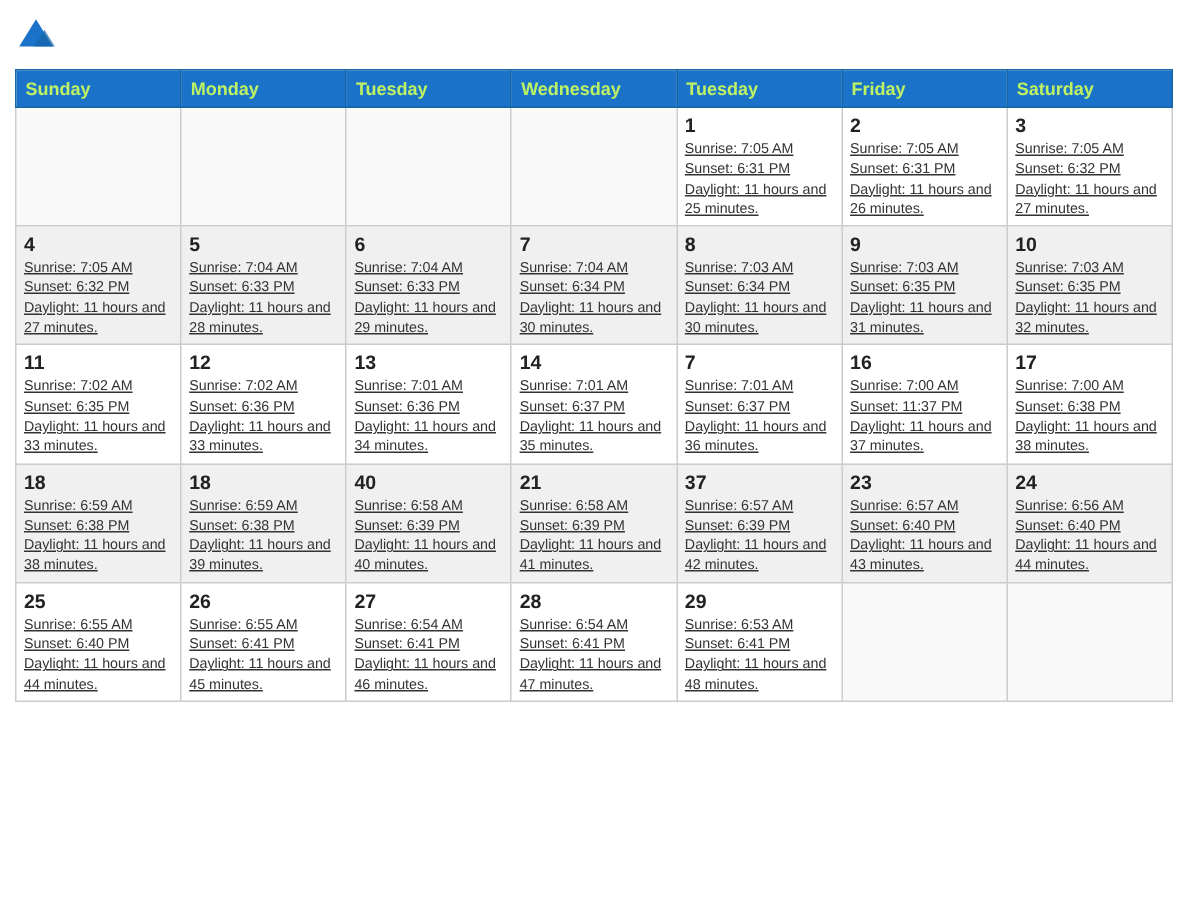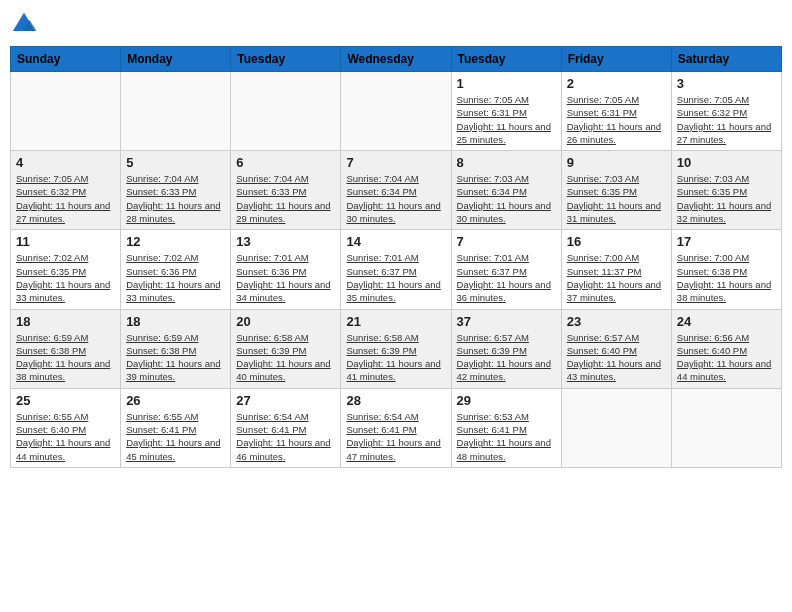--- a/index.html
+++ b/index.html
@@ -58,21 +58,21 @@
       font-size: 14px;
       color: #444;
     }
     .calendar {
       width: 100%;
       border-collapse: collapse;
       font-size: 10px;
     }
     .calendar th {
       background: #1a73c9;
-      color: #000000;
+      color: #bef264;
       text-align: left;
       padding: 5px 6px;
       font-size: 12px;
       font-weight: bold;
       border: 1px solid #1565a8;
     }
     .calendar td {
       vertical-align: top;
       border: 1px solid #ccc;
       padding: 4px 5px;
@@ -254,21 +254,21 @@
 Sunset: 6:38 PM
 Daylight: 11 hours and 38 minutes.</div>
           </td>
           <td>
             <span class="day-number">18</span>
             <div class="day-info">Sunrise: 6:59 AM
 Sunset: 6:38 PM
 Daylight: 11 hours and 39 minutes.</div>
           </td>
           <td>
-            <span class="day-number">20</span>
+            <span class="day-number">40</span>
             <div class="day-info">Sunrise: 6:58 AM
 Sunset: 6:39 PM
 Daylight: 11 hours and 40 minutes.</div>
           </td>
           <td>
             <span class="day-number">21</span>
             <div class="day-info">Sunrise: 6:58 AM
 Sunset: 6:39 PM
 Daylight: 11 hours and 41 minutes.</div>
           </td>

